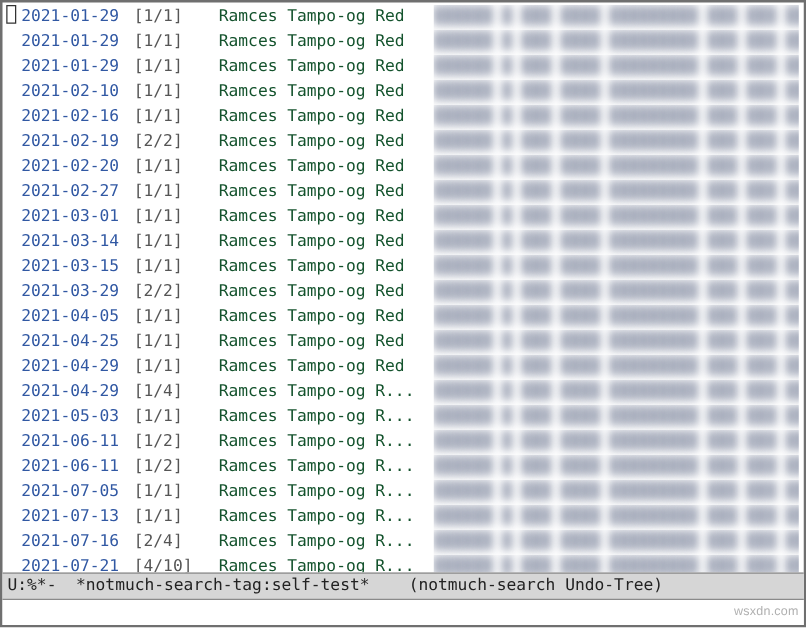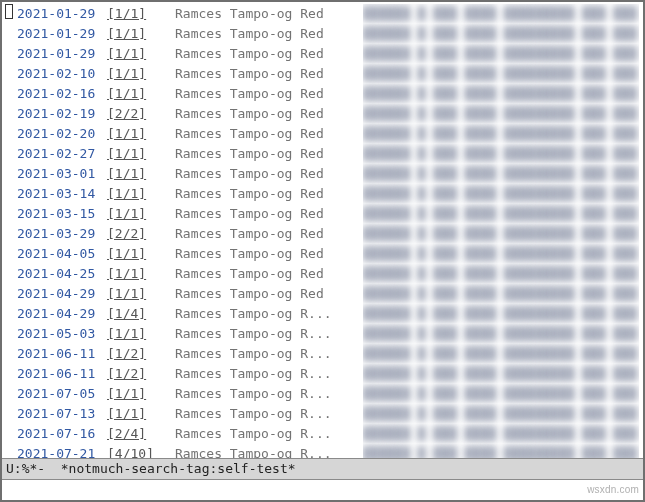--- a/index.html
+++ b/index.html
@@ -45,25 +45,24 @@
   .date {
     color: #3158a3;
     padding-left: 10px;
     width: 100px;
     flex: 0 0 auto;
   }
   .count {
     color: #555;
     width: 68px;
     flex: 0 0 auto;
-    text-decoration: underline;
   }
   .author {
-    color: #737373;
-    width: 188px;
+    color: #14532d;
+    width: 172px;
     flex: 0 0 auto;
     overflow: hidden;
   }
   .subject {
     flex: 1;
     color: transparent;
     text-shadow: 0 0 7px rgba(90,100,130,0.55);
     overflow: hidden;
     user-select: none;
   }
@@ -98,18 +97,19 @@
 </head>
 <body>
 
 <div class="window">
   <span class="cursor"></span>
   <div class="buffer" id="buffer"><div class="row"><span class="date">2021-01-29</span><span class="count">[1/1]</span><span class="author">Ramces Tampo-og Red</span><span class="subject">██████ █ ███ ████ █████████ ███ ███ ██████ ██████ ████ ██</span></div><div class="row"><span class="date">2021-01-29</span><span class="count">[1/1]</span><span class="author">Ramces Tampo-og Red</span><span class="subject">██████ █ ███ ████ █████████ ███ ███ ██████ ██████ ████ ██</span></div><div class="row"><span class="date">2021-01-29</span><span class="count">[1/1]</span><span class="author">Ramces Tampo-og Red</span><span class="subject">██████ █ ███ ████ █████████ ███ ███ ██████ ██████ ████ ██</span></div><div class="row"><span class="date">2021-02-10</span><span class="count">[1/1]</span><span class="author">Ramces Tampo-og Red</span><span class="subject">██████ █ ███ ████ █████████ ███ ███ ██████ ██████ ████ ██</span></div><div class="row"><span class="date">2021-02-16</span><span class="count">[1/1]</span><span class="author">Ramces Tampo-og Red</span><span class="subject">██████ █ ███ ████ █████████ ███ ███ ██████ ██████ ████ ██</span></div><div class="row"><span class="date">2021-02-19</span><span class="count">[2/2]</span><span class="author">Ramces Tampo-og Red</span><span class="subject">██████ █ ███ ████ █████████ ███ ███ ██████ ██████ ████ ██</span></div><div class="row"><span class="date">2021-02-20</span><span class="count">[1/1]</span><span class="author">Ramces Tampo-og Red</span><span class="subject">██████ █ ███ ████ █████████ ███ ███ ██████ ██████ ████ ██</span></div><div class="row"><span class="date">2021-02-27</span><span class="count">[1/1]</span><span class="author">Ramces Tampo-og Red</span><span class="subject">██████ █ ███ ████ █████████ ███ ███ ██████ ██████ ████ ██</span></div><div class="row"><span class="date">2021-03-01</span><span class="count">[1/1]</span><span class="author">Ramces Tampo-og Red</span><span class="subject">██████ █ ███ ████ █████████ ███ ███ ██████ ██████ ████ ██</span></div><div class="row"><span class="date">2021-03-14</span><span class="count">[1/1]</span><span class="author">Ramces Tampo-og Red</span><span class="subject">██████ █ ███ ████ █████████ ███ ███ ██████ ██████ ████ ██</span></div><div class="row"><span class="date">2021-03-15</span><span class="count">[1/1]</span><span class="author">Ramces Tampo-og Red</span><span class="subject">██████ █ ███ ████ █████████ ███ ███ ██████ ██████ ████ ██</span></div><div class="row"><span class="date">2021-03-29</span><span class="count">[2/2]</span><span class="author">Ramces Tampo-og Red</span><span class="subject">██████ █ ███ ████ █████████ ███ ███ ██████ ██████ ████ ██</span></div><div class="row"><span class="date">2021-04-05</span><span class="count">[1/1]</span><span class="author">Ramces Tampo-og Red</span><span class="subject">██████ █ ███ ████ █████████ ███ ███ ██████ ██████ ████ ██</span></div><div class="row"><span class="date">2021-04-25</span><span class="count">[1/1]</span><span class="author">Ramces Tampo-og Red</span><span class="subject">██████ █ ███ ████ █████████ ███ ███ ██████ ██████ ████ ██</span></div><div class="row"><span class="date">2021-04-29</span><span class="count">[1/1]</span><span class="author">Ramces Tampo-og Red</span><span class="subject">██████ █ ███ ████ █████████ ███ ███ ██████ ██████ ████ ██</span></div><div class="row"><span class="date">2021-04-29</span><span class="count">[1/4]</span><span class="author">Ramces Tampo-og R...</span><span class="subject">██████ █ ███ ████ █████████ ███ ███ ██████ ██████ ████ ██</span></div><div class="row"><span class="date">2021-05-03</span><span class="count">[1/1]</span><span class="author">Ramces Tampo-og R...</span><span class="subject">██████ █ ███ ████ █████████ ███ ███ ██████ ██████ ████ ██</span></div><div class="row"><span class="date">2021-06-11</span><span class="count">[1/2]</span><span class="author">Ramces Tampo-og R...</span><span class="subject">██████ █ ███ ████ █████████ ███ ███ ██████ ██████ ████ ██</span></div><div class="row"><span class="date">2021-06-11</span><span class="count">[1/2]</span><span class="author">Ramces Tampo-og R...</span><span class="subject">██████ █ ███ ████ █████████ ███ ███ ██████ ██████ ████ ██</span></div><div class="row"><span class="date">2021-07-05</span><span class="count">[1/1]</span><span class="author">Ramces Tampo-og R...</span><span class="subject">██████ █ ███ ████ █████████ ███ ███ ██████ ██████ ████ ██</span></div><div class="row"><span class="date">2021-07-13</span><span class="count">[1/1]</span><span class="author">Ramces Tampo-og R...</span><span class="subject">██████ █ ███ ████ █████████ ███ ███ ██████ ██████ ████ ██</span></div><div class="row"><span class="date">2021-07-16</span><span class="count">[2/4]</span><span class="author">Ramces Tampo-og R...</span><span class="subject">██████ █ ███ ████ █████████ ███ ███ ██████ ██████ ████ ██</span></div><div class="row"><span class="date">2021-07-21</span><span class="count">[4/10]</span><span class="author">Ramces Tampo-og R...</span><span class="subject">██████ █ ███ ████ █████████ ███ ███ ██████ ██████ ████ ██</span></div></div>
 
   <div class="modeline">
     <span>U:%*-  </span>
     <span class="bufname">*notmuch-search-tag:self-test*</span>
+    <span>    (notmuch-search Undo-Tree)</span>
   </div>
 
   <div class="minibuffer"></div>
 </div>
 
 <div class="watermark">wsxdn.com</div>
 
 </body></html>

